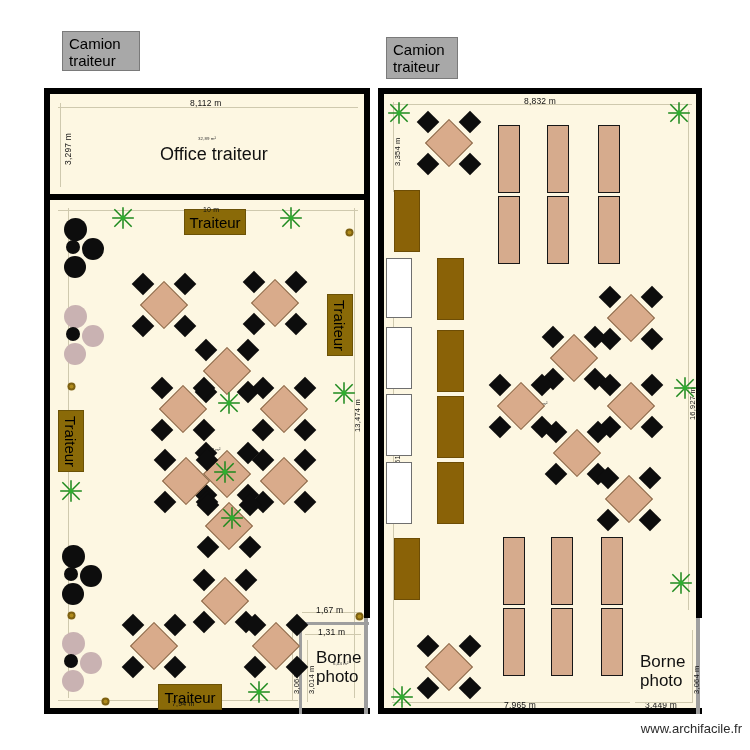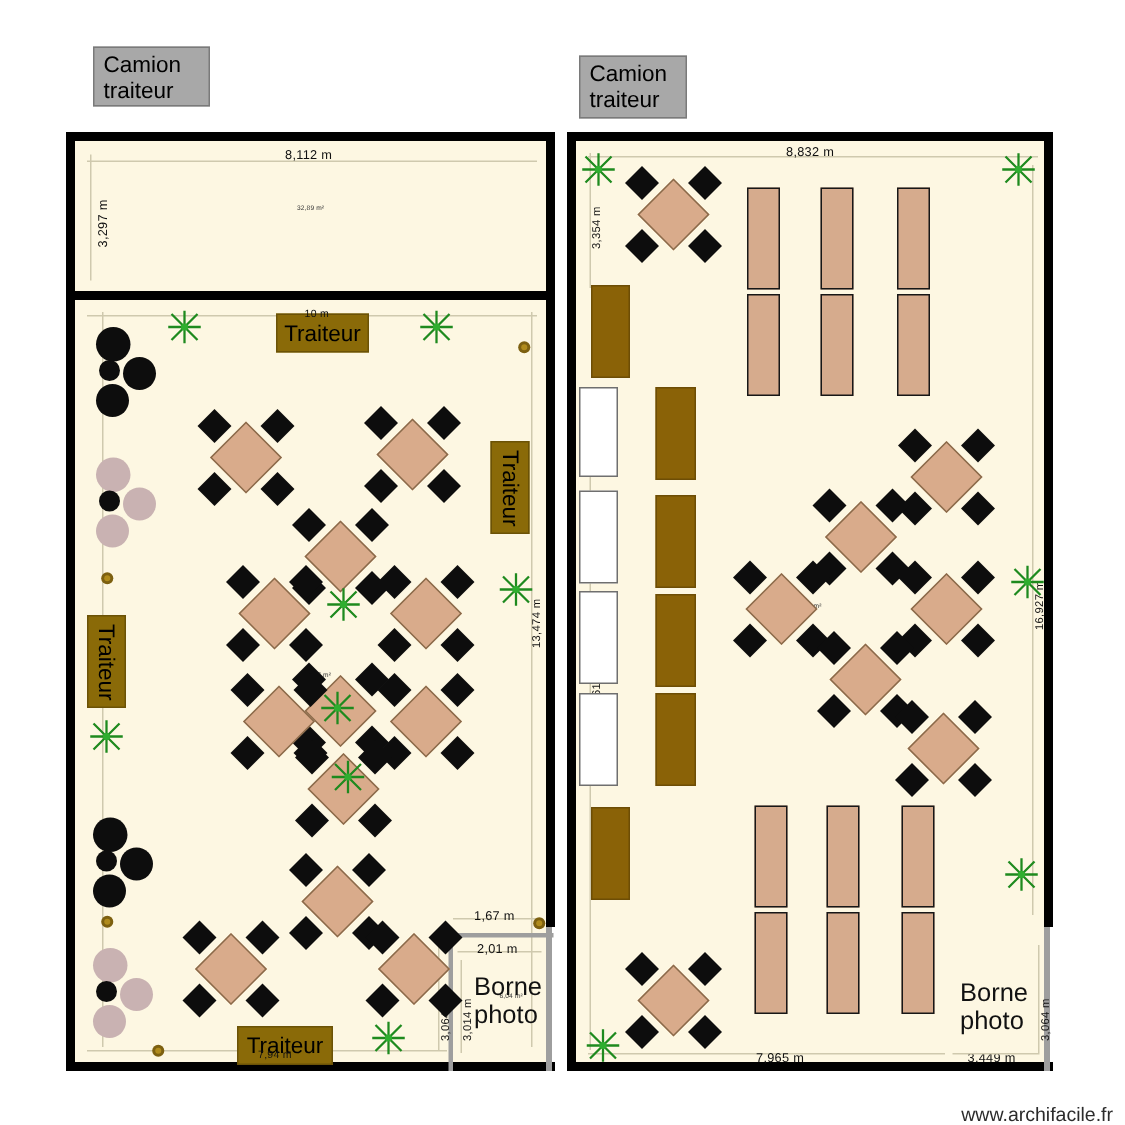--- a/index.html
+++ b/index.html
@@ -148,21 +148,21 @@
   .sofa.pnk { background: #c9b2b2; }
 
   
   .plant { position: absolute; width: 26px; height: 26px; }
   .bug   { position: absolute; width: 11px; height: 11px; }
 
   
   .watermark {
     position: absolute;
     right: 8px;
-    bottom: 0;
+    bottom: 14px;
     font-size: 13px;
     color: #2b2b2b;
   }
 </style>
 </head>
 <body>
 
 <div class="canvas">
 
   <div class="camion" style="left:62px; top:31px; width:78px; height:40px;">Camion
@@ -182,20 +182,21 @@
   <div class="wall-blk" style="left:44px; top:194px; width:326px; height:6px;"></div>
 
   <div class="room" style="left:50px; top:200px; width:314px; height:508px;"></div>
 
   <div class="dimline-h" style="left:58px; top:107px; width:300px;"></div>
   <div class="dimtext" style="left:190px; top:98px;">8,112 m</div>
   <div class="dimline-v" style="left:60px; top:103px; height:84px;"></div>
   <div class="dimtext vert" style="left:63px; top:165px;">3,297 m</div>
 
   <div class="roomarea" style="left:198px; top:136px;">32,89 m²</div>
+  <div class="roomname big" style="left:160px; top:144px;">Office traiteur</div>
 
   <div class="dimline-v" style="left:68px; top:208px; height:490px;"></div>
   <div class="dimtext vert" style="left:67px; top:455px; font-size:7.5px;">16,538 m</div>
   <div class="dimline-v" style="left:354px; top:208px; height:490px;"></div>
   <div class="dimtext vert" style="left:353px; top:432px; font-size:7.5px;">13,474 m</div>
   <div class="dimline-h" style="left:58px; top:210px; width:300px;"></div>
   <div class="dimline-h" style="left:58px; top:700px; width:240px;"></div>
   <div class="dimtext" style="left:160px; top:699px;">7,94 m</div>
 
   <div class="roomarea" style="left:200px; top:447px;">159,07 m²</div>
@@ -216,21 +217,21 @@
   <div class="traiteur" style="left:158px; top:684px; width:64px; height:26px;">
     <span>Traiteur</span>
   </div>
   <div class="dimtext" style="left:172px; top:700px; font-size:7px;">7,94 m</div>
 
   <div class="wall-gry" style="left:299px; top:622px; width:3px; height:92px;"></div>
   <div class="wall-gry" style="left:299px; top:622px; width:70px; height:3px;"></div>
   <div class="dimline-h" style="left:302px; top:612px; width:60px;"></div>
   <div class="dimtext" style="left:316px; top:605px;">1,67 m</div>
   <div class="dimline-h" style="left:305px; top:634px; width:56px;"></div>
-  <div class="dimtext" style="left:318px; top:627px;">2,01 m</div>
+  <div class="dimtext" style="left:318px; top:627px;">1,31 m</div>
   <div class="dimline-v" style="left:292px; top:630px; height:70px;"></div>
   <div class="dimtext vert" style="left:292px; top:694px; font-size:7.5px;">3,064 m</div>
   <div class="dimline-v" style="left:307px; top:640px; height:62px;"></div>
   <div class="dimtext vert" style="left:307px; top:694px; font-size:7.5px;">3,014 m</div>
   <div class="roomarea" style="left:333px; top:661px;">6,04 m²</div>
   <div class="borne" style="left:316px; top:648px;">Borne
 photo</div>
 
   <div class="wall-blk" style="left:378px; top:88px; width:324px; height:6px;"></div>
   <div class="wall-blk" style="left:378px; top:88px; width:6px; height:626px;"></div>

